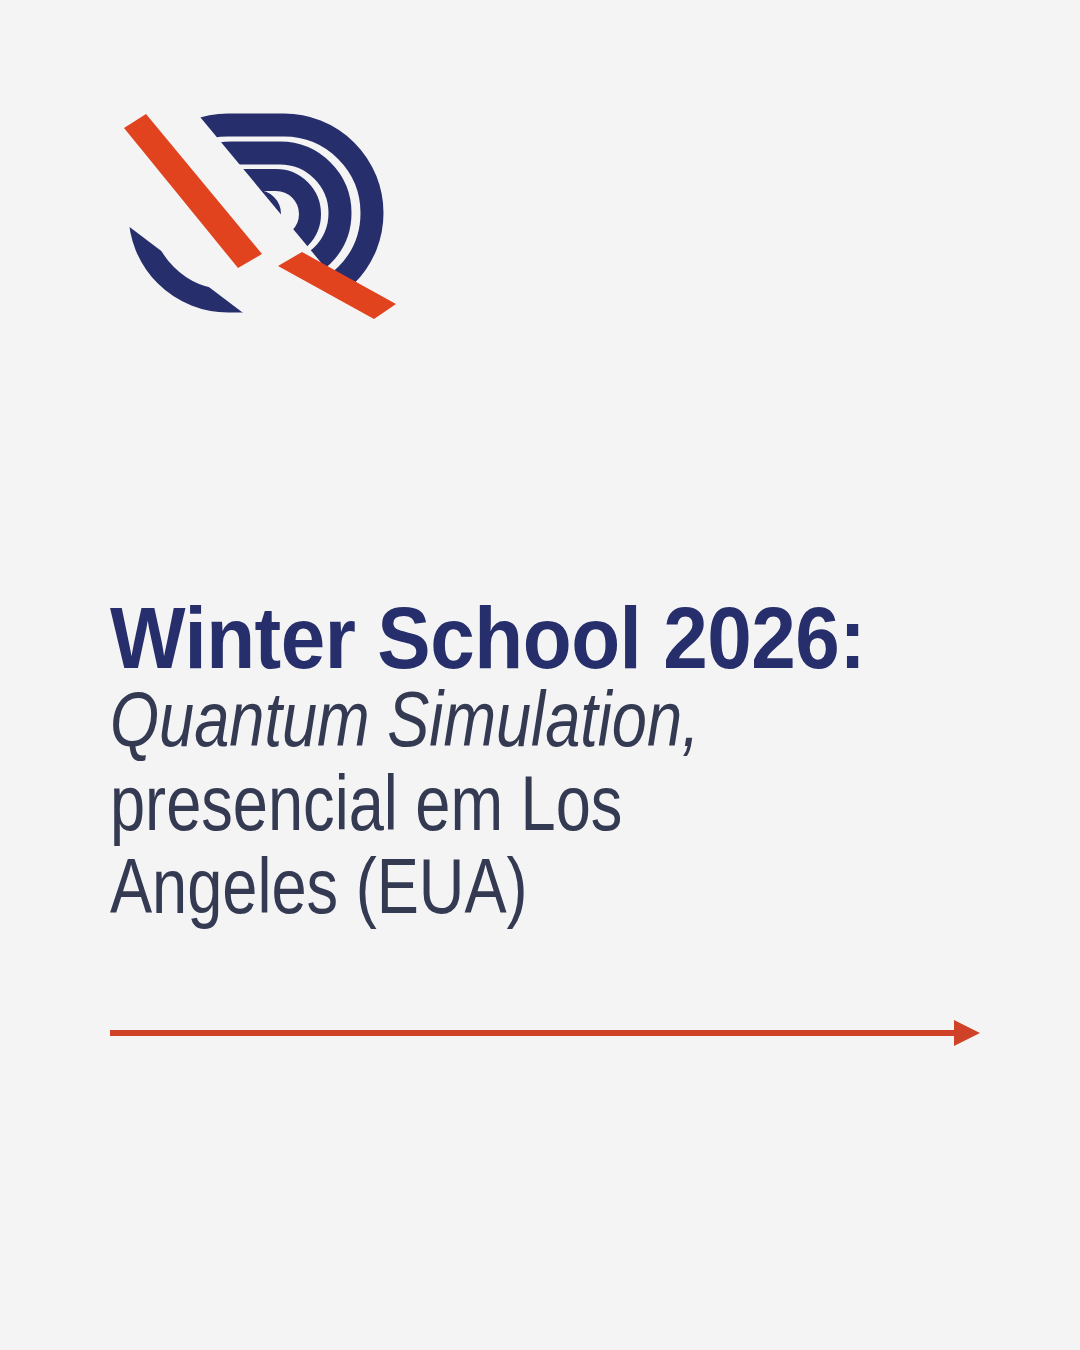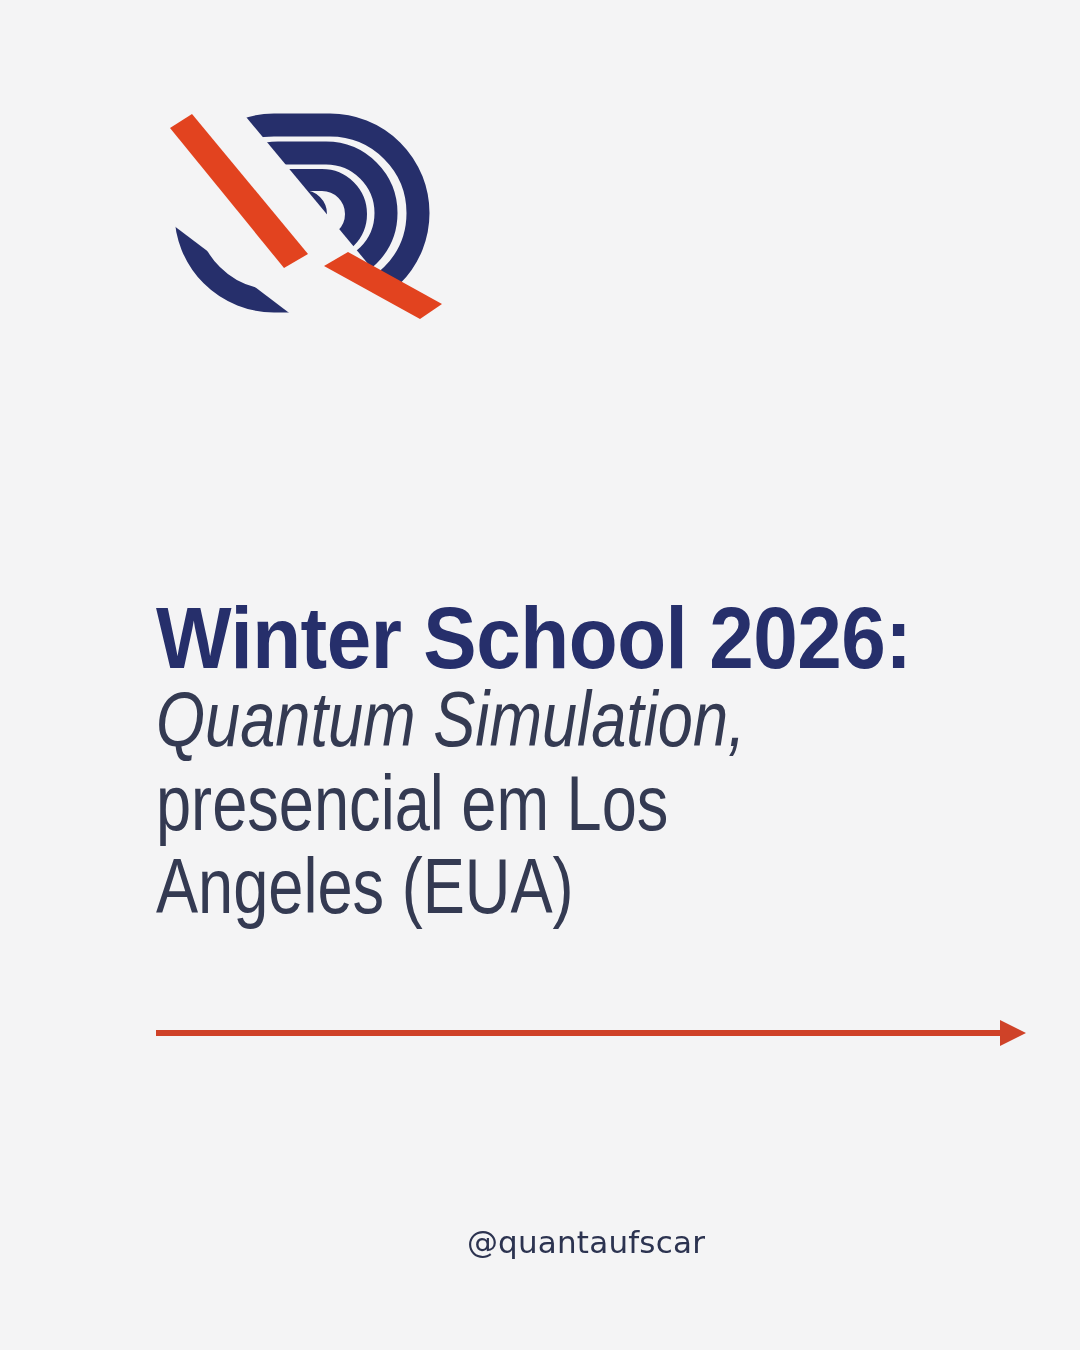--- a/index.html
+++ b/index.html
@@ -15,21 +15,20 @@
     position: relative;
   }
 
   .canvas {
     position: absolute;
     left: 0;
     top: 0;
     width: 1032px;
     height: 1350px;
     background: #f4f4f5;
-    margin-left: 46px;
   }
 
   
   .logo-wrap {
     position: absolute;
     left: 114px;
     top: 108px;
     width: 290px;
     height: 215px;
   }
@@ -156,15 +155,14 @@
     <div class="title-sub thin">Angeles (EUA)</div>
   </div>
 
   <div class="arrow-rule">
     <svg viewBox="0 0 872 42" xmlns="http://www.w3.org/2000/svg" aria-label="arrow">
       <line x1="2" y1="21" x2="850" y2="21" stroke="#cf4228" stroke-width="6" stroke-linecap="butt"></line>
       <polygon points="846,8 872,21 846,34" fill="#cf4228"></polygon>
     </svg>
   </div>
 
-  <div class="handle">@quantaufscar</div>
 
 </div>
 
 </body></html>

